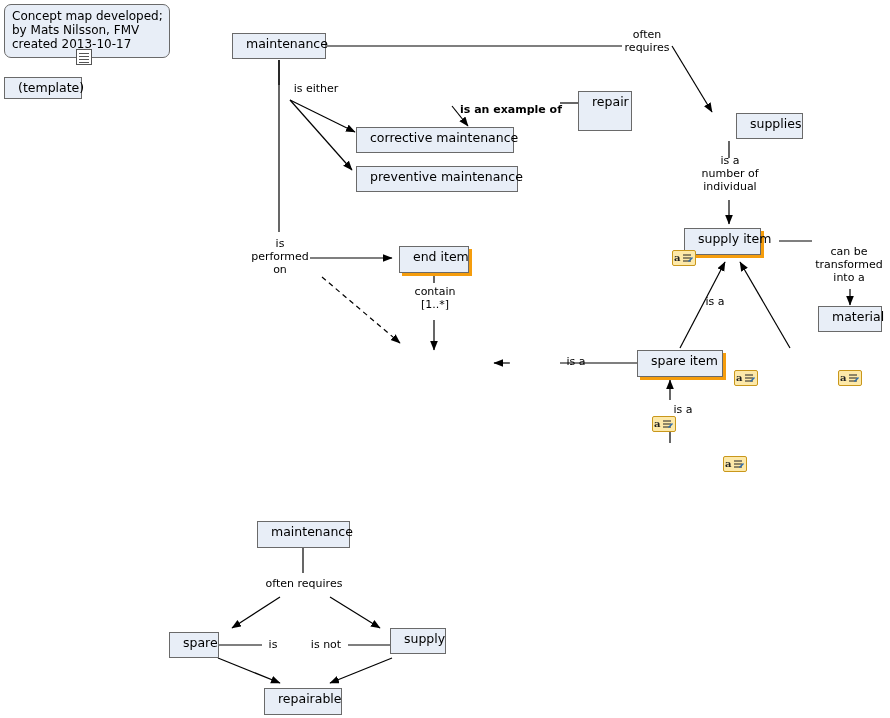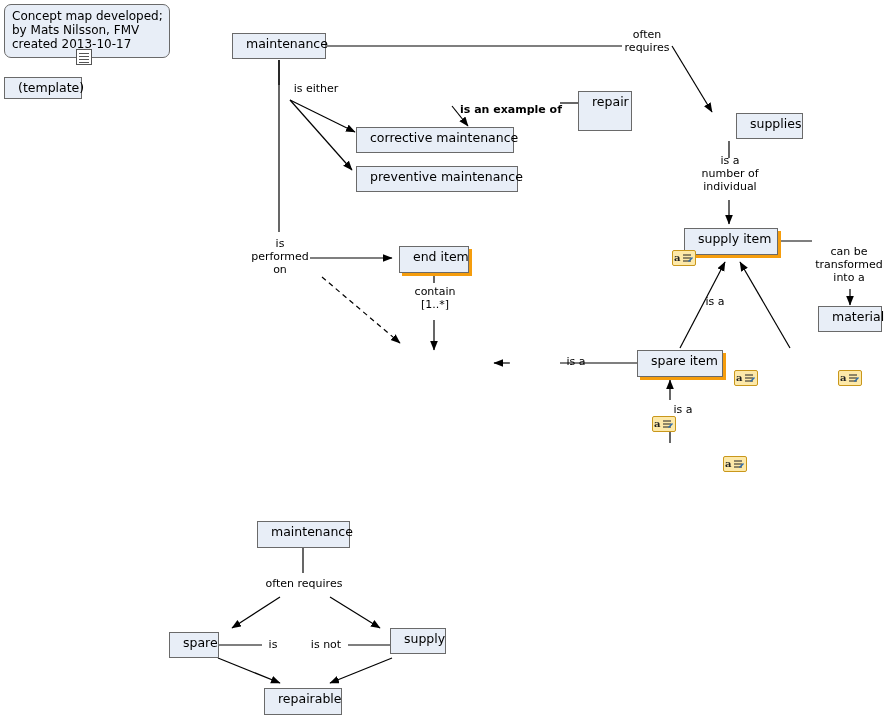--- a/index.html
+++ b/index.html
@@ -151,21 +151,21 @@
   <div class="node" style="left:232px;top:33px;width:94px;height:26px;">maintenance</div>
 
   <div class="node" style="left:356px;top:127px;width:158px;height:26px;">corrective maintenance</div>
 
   <div class="node" style="left:356px;top:166px;width:162px;height:26px;">preventive maintenance</div>
 
   <div class="node" style="left:578px;top:91px;width:54px;height:40px;">repair</div>
 
   <div class="node" style="left:696px;top:113px;width:67px;height:26px;margin-left:40px;">supplies</div>
 
-  <div class="node shadow" style="left:684px;top:228px;width:94px;height:27px;">supply item</div>
+  <div class="node shadow" style="left:684px;top:228px;width:77px;height:27px;">supply item</div>
   <div class="resicon" style="left:672px;top:250px;">
     <div class="bg"></div>
       <div class="a">a</div>
     <svg class="lines" viewBox="0 0 10 10">
         <g stroke="#222" stroke-width="1">
           <path d="M0,2 L8,2"></path>
           <path d="M0,5 L8,5"></path>
           <path d="M0,8 L8,8"></path>
         </g>
         <path d="M6,9 L10,5 L9,4 L5,8 z" fill="#2b6cb0"></path>

